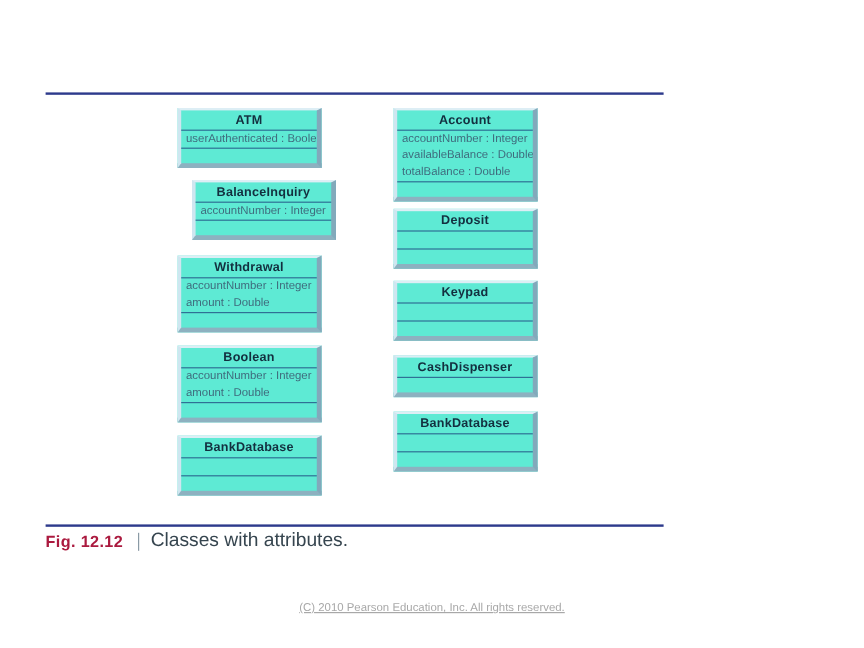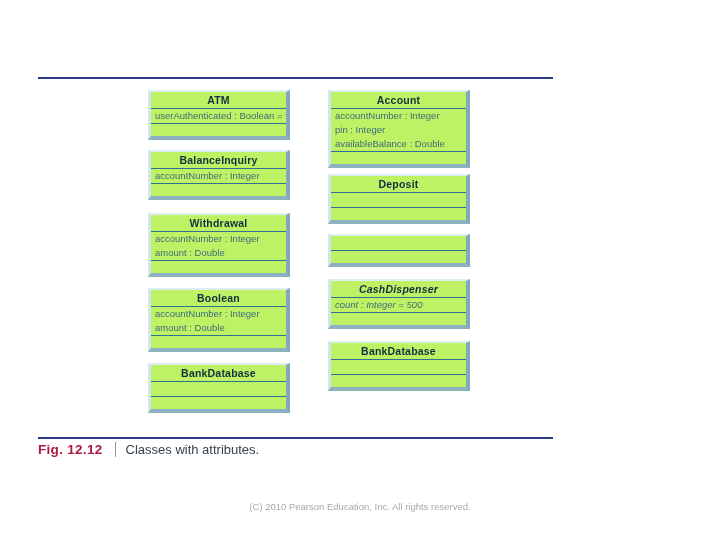--- a/index.html
+++ b/index.html
@@ -19,23 +19,23 @@
     background: #2d3a8c;
   }
   .rule-top { top: 77px; }
   .rule-bottom { top: 437px; }
 
   .uml-col { position: absolute; top: 90px; }
   #col-left { left: 148px; }
   #col-right { left: 295px; padding-left: 33px; }
 
   .uml-class {
-    width: 142px;
+    width: 120px;
     box-sizing: border-box;
-    background: #bef264;
+    background: #5eead4;
     border-top: 2px solid #ddeef5;
     border-left: 3px solid #cfe6f0;
     border-right: 4px solid #82a9bb;
     border-bottom: 4px solid #8db1c0;
   }
   .uml-title {
     height: 16px;
     line-height: 16px;
     text-align: center;
     font-weight: bold;
@@ -54,27 +54,27 @@
     font-size: 9.5px;
     color: #3f6b7d;
     padding-left: 4px;
     white-space: nowrap;
     overflow: hidden;
   }
   .uml-ops { height: 12px; }
 
   
   #col-left  .uml-class:nth-child(1) { margin-bottom: 10px; }
-  #col-left  .uml-class:nth-child(2) { margin-bottom: 13px; }
+  #col-left  .uml-class:nth-child(2) { margin-bottom: 13px; margin-left: 12px; }
   #col-left  .uml-class:nth-child(3) { margin-bottom: 11px; }
   #col-left  .uml-class:nth-child(4) { margin-bottom: 11px; }
   #col-right .uml-class:nth-child(1) { margin-bottom: 6px; }
   #col-right .uml-class:nth-child(2) { margin-bottom: 10px; }
   #col-right .uml-class:nth-child(3) { margin-bottom: 12px; }
-  #col-right .uml-class:nth-child(4) { margin-bottom: 12px; font-style: italic; }
+  #col-right .uml-class:nth-child(4) { margin-bottom: 12px; }
 
   .caption {
     position: absolute;
     left: 38px;
     top: 442px;
     display: flex;
     align-items: center;
   }
   .fig-label {
     color: #ab1a3f;
@@ -83,31 +83,32 @@
     letter-spacing: 0.3px;
   }
   .fig-bar {
     width: 1px;
     height: 15px;
     background: #8a9aa5;
     margin: 0 10px 0 12px;
   }
   .fig-text {
     color: #36454f;
-    font-size: 13px;
+    font-size: 16px;
   }
   .footer {
     position: absolute;
     left: 245px;
     top: 500px;
     width: 230px;
     text-align: center;
     font-size: 9.5px;
     line-height: 13px;
     color: #a8a8a8;
+    text-decoration: underline;
   }
 </style>
 </head>
 <body>
 
 <div class="slide">
   <div class="rule rule-top"></div>
 
   <div id="col-left" class="uml-col">
       <div class="uml-class">
@@ -144,39 +145,37 @@
         <div class="uml-title">BankDatabase</div>
         <div class="uml-attrs empty"></div>
         <div class="uml-ops"></div>
       </div>
     </div>
   <div id="col-right" class="uml-col">
       <div class="uml-class">
         <div class="uml-title">Account</div>
         <div class="uml-attrs">
           <div class="uml-attr">accountNumber : Integer</div>
-          <div class="uml-attr">pin : Integer</div>
           <div class="uml-attr">availableBalance : Double</div>
+          <div class="uml-attr">totalBalance : Double</div>
         </div>
         <div class="uml-ops"></div>
       </div>
       <div class="uml-class">
         <div class="uml-title">Deposit</div>
         <div class="uml-attrs empty"></div>
         <div class="uml-ops"></div>
       </div>
       <div class="uml-class">
+        <div class="uml-title">Keypad</div>
         <div class="uml-attrs empty"></div>
         <div class="uml-ops"></div>
       </div>
       <div class="uml-class">
         <div class="uml-title">CashDispenser</div>
-        <div class="uml-attrs">
-          <div class="uml-attr">count : Integer = 500</div>
-        </div>
         <div class="uml-ops"></div>
       </div>
       <div class="uml-class">
         <div class="uml-title">BankDatabase</div>
         <div class="uml-attrs empty"></div>
         <div class="uml-ops"></div>
       </div>
     </div>
 
   <div class="rule rule-bottom"></div>

